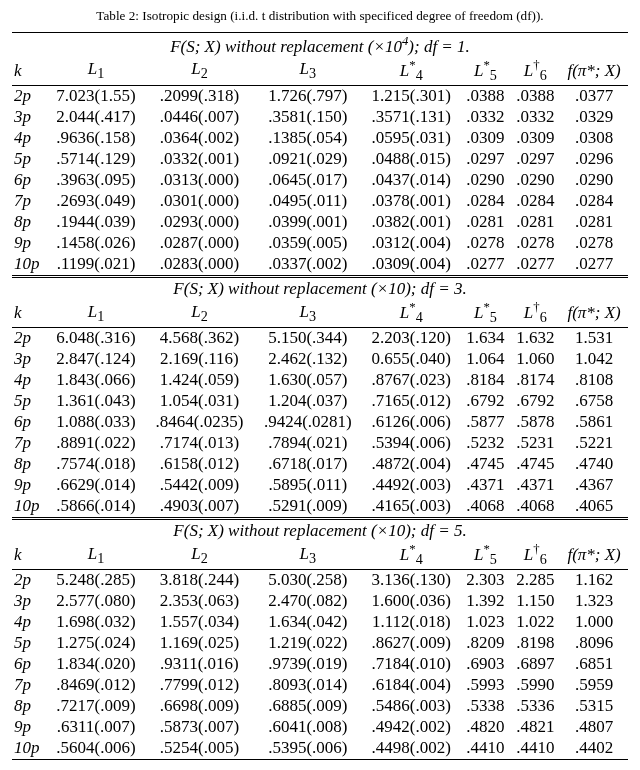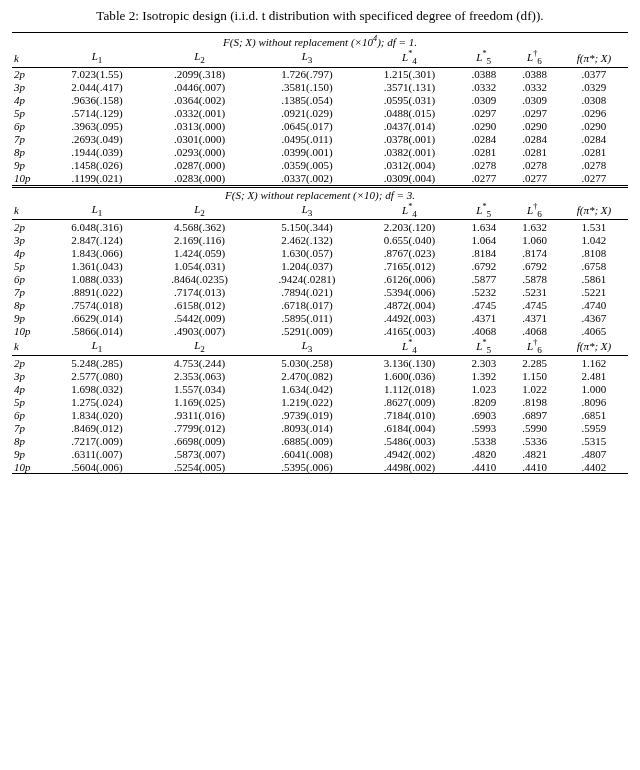--- a/index.html
+++ b/index.html
@@ -12,21 +12,21 @@
     width: 616px;
   }
   .caption {
     text-align: center;
     margin-bottom: 8px;
     font-size: 13.2px;
   }
   table {
     border-collapse: collapse;
     width: 100%;
-    font-size: 11px;
+    font-size: 17px;
   }
   td, th {
     padding: 0.5px 2px;
     text-align: center;
     font-weight: normal;
     white-space: nowrap;
   }
   td.kcol {
     text-align: left;
     padding-left: 2px;
@@ -271,51 +271,54 @@
         <td>.4903(.007)</td>
         <td>.5291(.009)</td>
         <td>.4165(.003)</td>
         <td>.4068</td>
         <td>.4068</td>
         <td>.4065</td>
       </tr>
     </tbody>
 
   <tbody>
+      <tr class="section-title dbl-top">
+    <td colspan="8"><i>F(S; X) without replacement (×10); df = 5.</i></td>
+  </tr>
   <tr class="mid-rule">
     <td class="kcol"><i>k</i></td>
     <td><i><span>L</span></i><sub>1</sub></td>
     <td><i><span>L</span></i><sub>2</sub></td>
     <td><i><span>L</span></i><sub>3</sub></td>
     <td><i><span>L</span></i><sup>*</sup><sub>4</sub></td>
     <td><i><span>L</span></i><sup>*</sup><sub>5</sub></td>
     <td><i><span>L</span></i><sup>†</sup><sub>6</sub></td>
     <td><i>f(π*; X)</i></td>
   </tr>
   </tbody>
     <tbody class="last-section">
       <tr>
         <td class="kcol">2<i>p</i></td>
         <td>5.248(.285)</td>
-        <td>4.753(.244)</td>
+        <td>3.818(.244)</td>
         <td>5.030(.258)</td>
         <td>3.136(.130)</td>
         <td>2.303</td>
         <td>2.285</td>
         <td>1.162</td>
       </tr>
       <tr>
         <td class="kcol">3<i>p</i></td>
         <td>2.577(.080)</td>
         <td>2.353(.063)</td>
         <td>2.470(.082)</td>
         <td>1.600(.036)</td>
         <td>1.392</td>
         <td>1.150</td>
-        <td>2.481</td>
+        <td>1.323</td>
       </tr>
       <tr>
         <td class="kcol">4<i>p</i></td>
         <td>1.698(.032)</td>
         <td>1.557(.034)</td>
         <td>1.634(.042)</td>
         <td>1.112(.018)</td>
         <td>1.023</td>
         <td>1.022</td>
         <td>1.000</td>

